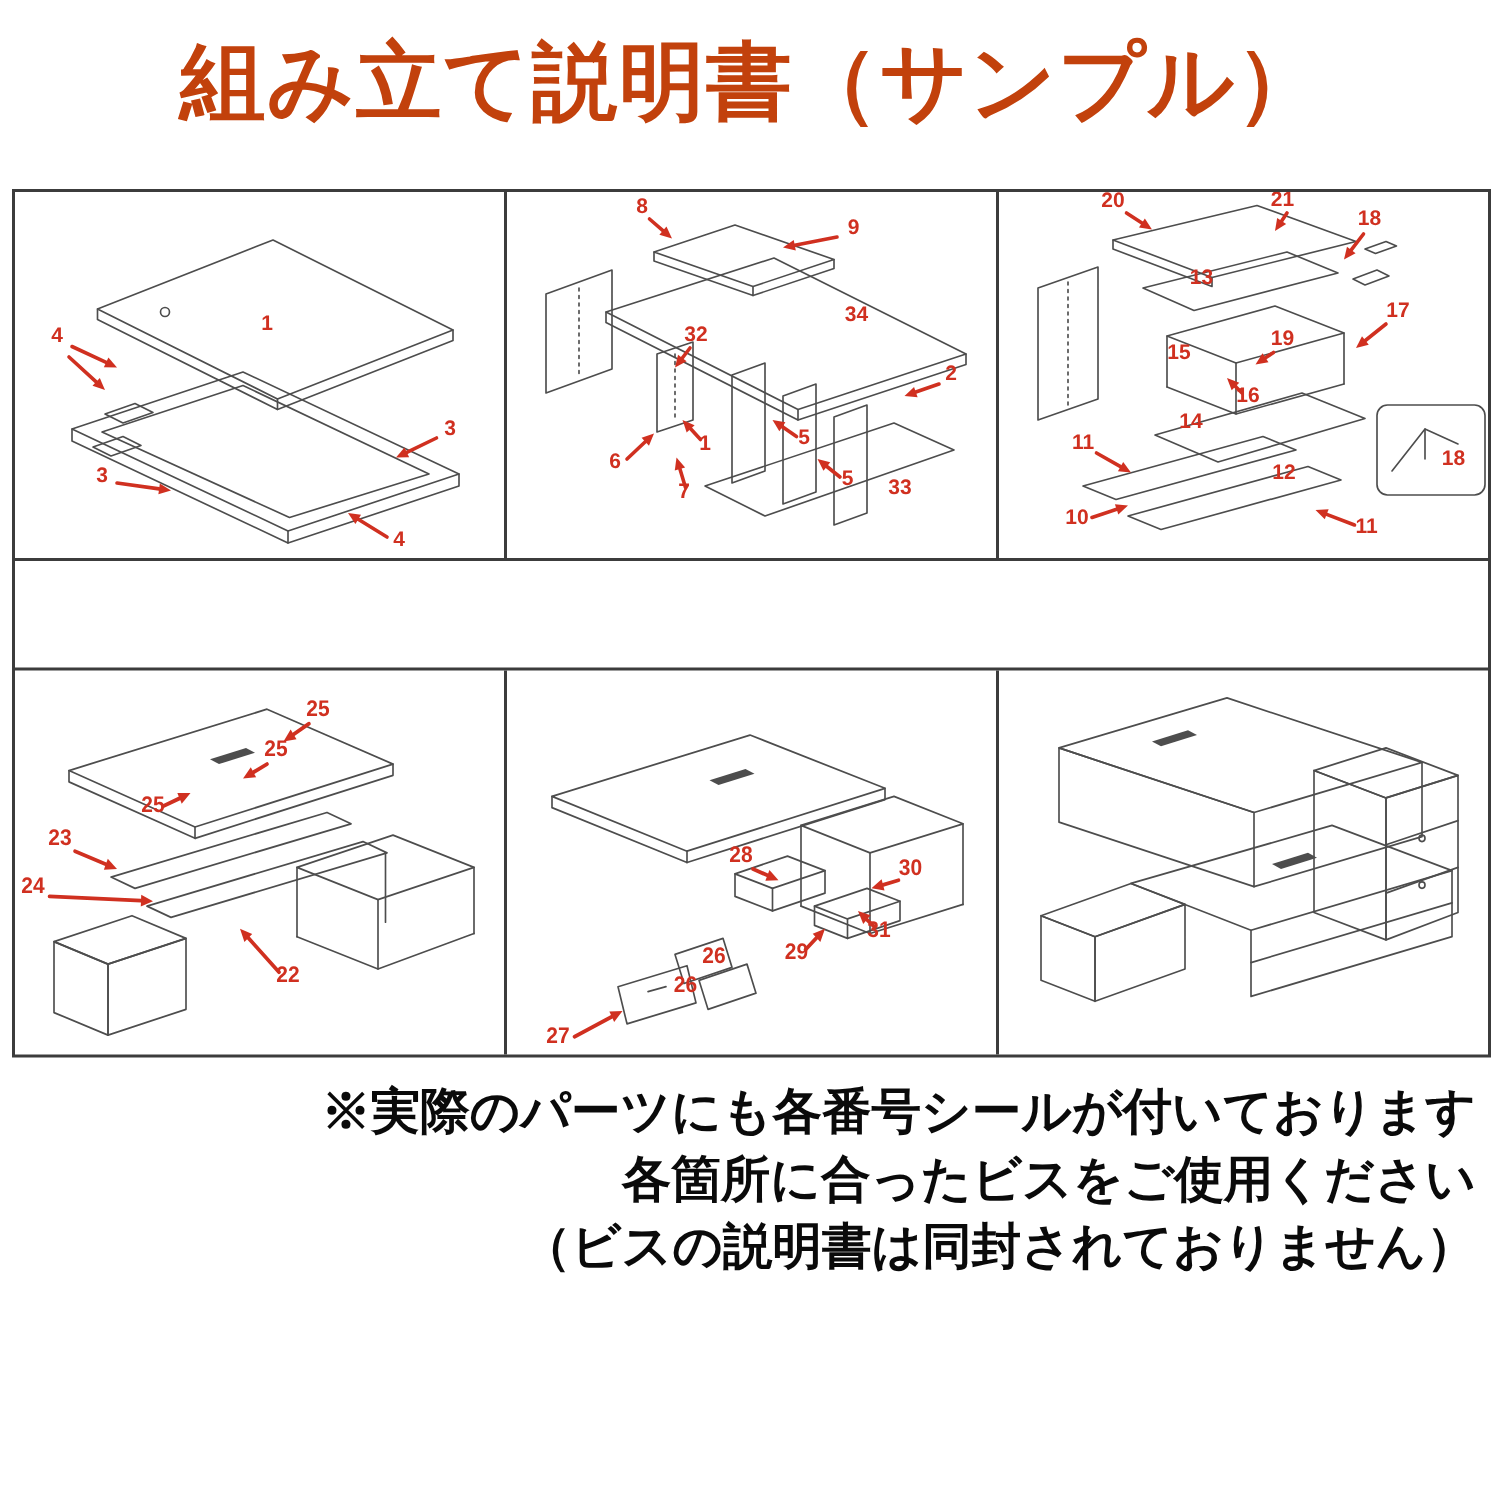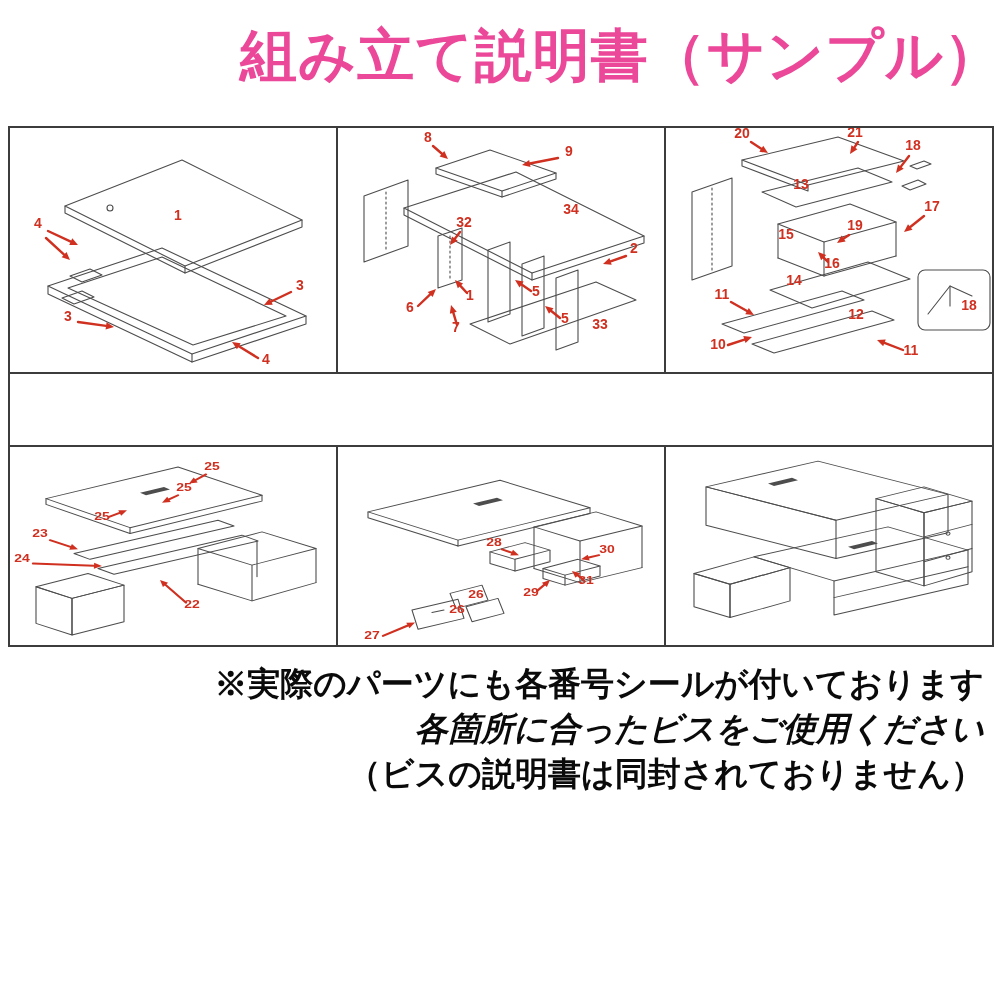--- a/index.html
+++ b/index.html
@@ -1,29 +1,29 @@
 <!DOCTYPE html>
 <html><head>
 <meta charset="utf-8">
 <style>
   html,body{margin:0;padding:0;background:#ffffff;}
   body{
     width:1002px;height:1006px;overflow:hidden;position:relative;
     font-family:"Liberation Serif","DejaVu Serif",serif;color:#111;
   }
   .title{
-    text-align:right;font-size:57px;font-weight:700;letter-spacing:1px;
-    padding-top:20px;height:82px;line-height:1.25;color:#ec4899;
+    text-align:center;font-size:57px;font-weight:700;letter-spacing:1px;
+    padding-top:20px;height:82px;line-height:1.25;color:#c2410c;
   }
   .grid-wrap{
     margin:24px 8px 0 8px;border:2px solid #3c3c3c;background:#fff;
   }
   .grid-row{display:flex;}
   .grid-row.r1 .panel{height:244px;}
-  .grid-row.r2 .panel{height:198px;text-decoration:underline;}
+  .grid-row.r2 .panel{height:256px;text-decoration:underline;}
   .panel{flex:1 1 0;position:relative;}
   .panel + .panel{border-left:2px solid #3c3c3c;}
   .grid-row.r1{border-bottom:2px solid #3c3c3c;}
   .grid-row.r2{border-top:2px solid #3c3c3c;}
   .grid-spacer{height:71px;background:#fff;}
   .panel svg{display:block;width:100%;height:100%;}
   .art path,.art line,.art rect,.art circle,.art polyline{
     fill:none;stroke:#4d4d4d;stroke-width:1.1;stroke-linejoin:round;stroke-linecap:round;
   }
   .art .dashed{stroke-dasharray:2 3;}
@@ -34,21 +34,21 @@
   }
   .arrow-line{stroke:#d03020;stroke-width:2.4;stroke-linecap:round;}
   .arrow-head{fill:#d03020;stroke:none;}
   .notes{margin:16px 18px 0 18px;text-align:right;}
   .note{
     font-size:33px;font-weight:700;line-height:1.28;color:#0a0a0a;
     white-space:nowrap;
   }
   .note.gap{margin-top:29px;}
   .note.tight{margin-top:3px;}
-  .note.indent-1{padding-left:52px;font-style:italic;}
+  .note.indent-1{padding-left:52px;}
   .note.indent-2{padding-left:24px;}
 </style>
 </head>
 <body>
 
 <div class="title">組み立て説明書（サンプル）</div>
 
 <div class="grid-wrap">
 
   <div class="grid-row r1">

